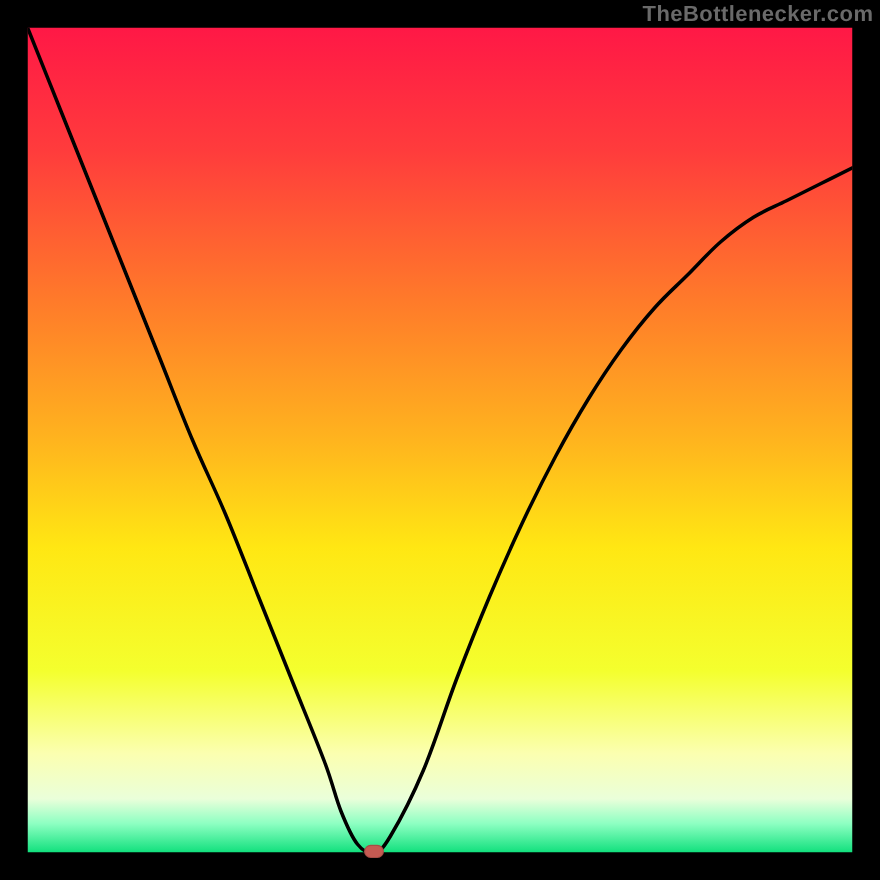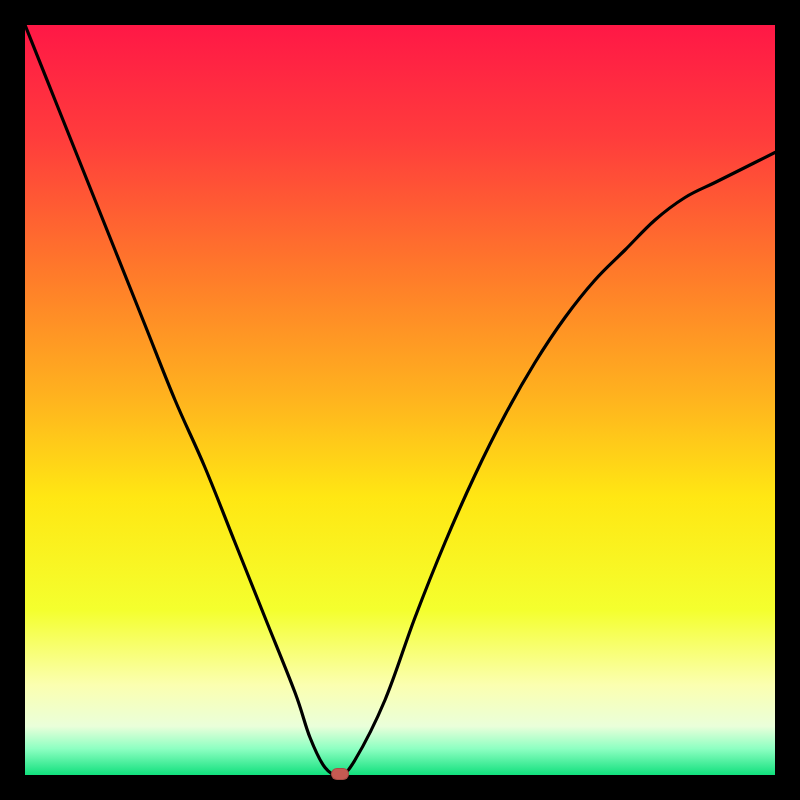--- a/index.html
+++ b/index.html
@@ -48,20 +48,21 @@
     height: 12px;
     background: #c55a52;
     border-radius: 6px;
     box-shadow: 0 0 0 1px rgba(0,0,0,0.15) inset;
   }
 </style>
 </head>
 <body>
 
 <div class="stage">
+  <div class="watermark">TheBottlenecker.com</div>
   <div class="plot">
     <svg class="gradient" viewBox="0 0 750 750" preserveAspectRatio="none">
       <defs>
         <linearGradient id="bg" x1="0" y1="0" x2="0" y2="1">
             <stop offset="0%" stop-color="#ff1846"></stop>
             <stop offset="15%" stop-color="#ff3c3c"></stop>
             <stop offset="33%" stop-color="#ff7a2a"></stop>
             <stop offset="50%" stop-color="#ffb41e"></stop>
             <stop offset="63%" stop-color="#ffe713"></stop>
             <stop offset="78%" stop-color="#f4ff2e"></stop>

